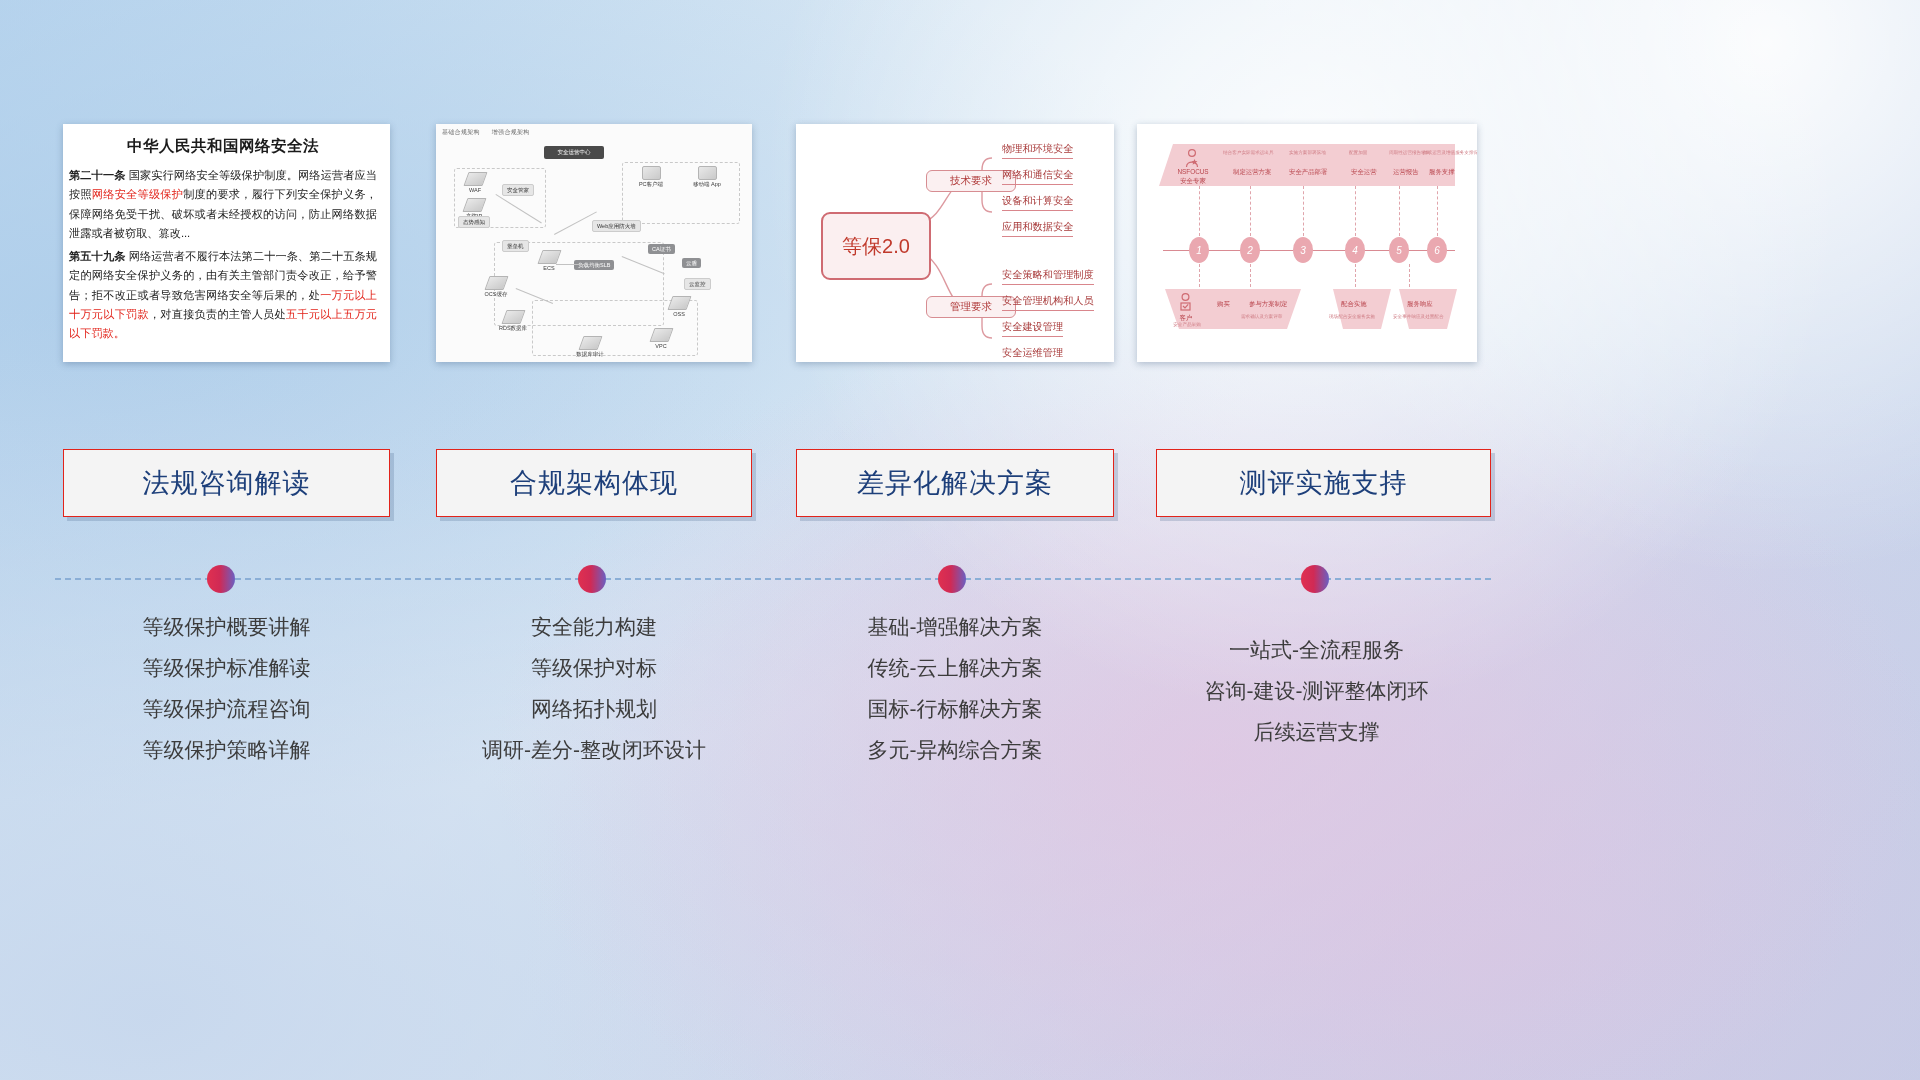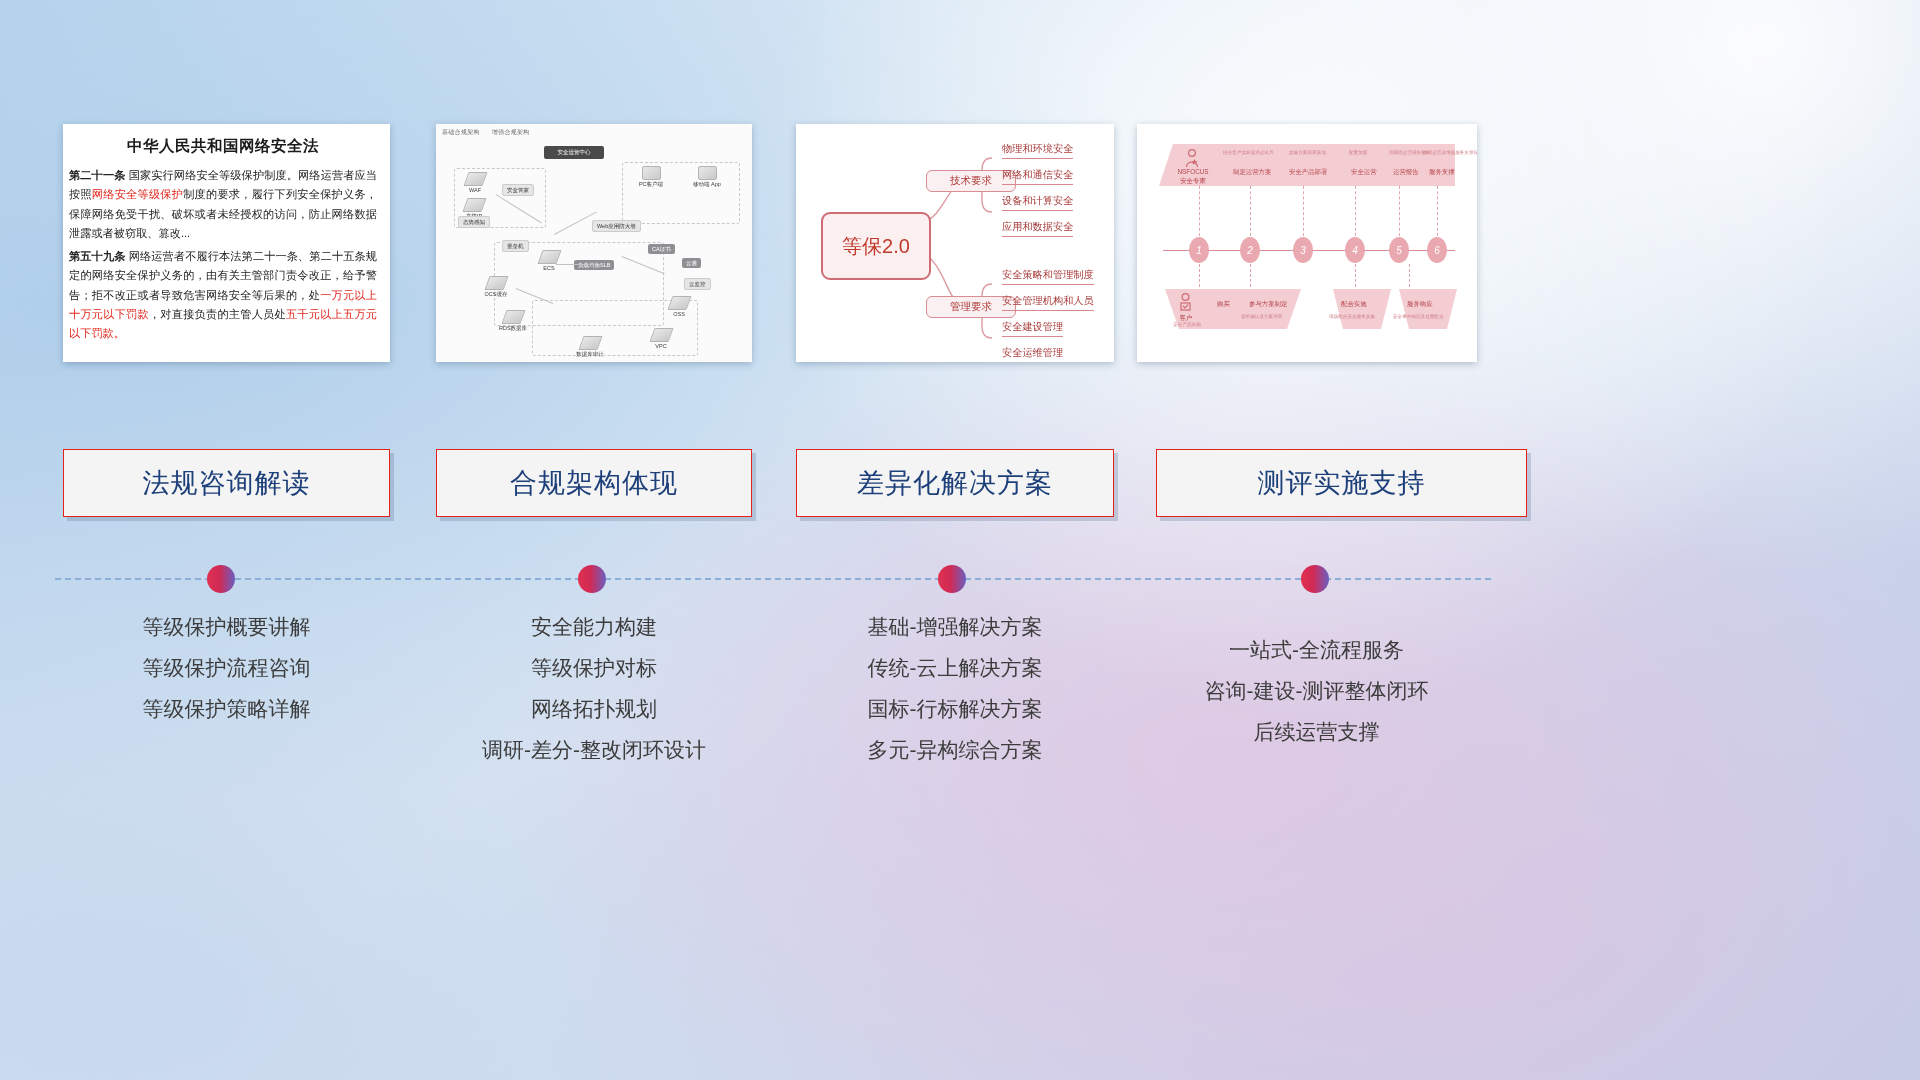--- a/index.html
+++ b/index.html
@@ -95,21 +95,21 @@
   .head{
     position:absolute; height:68px; background:#f4f4f4;
     border:1.6px solid #e2231a;
     box-shadow:4px 4px 0 rgba(60,90,130,.22);
     display:flex; align-items:center; justify-content:center;
     font-size:27px; color:#1d3f7a; letter-spacing:1px;
   }
   .head.h1{ left:63px;   width:327px; }
   .head.h2{ left:436px;  width:316px; }
   .head.h3{ left:796px;  width:318px; }
-  .head.h4{ left:1156px; width:371px; }
+  .head.h4{ left:1156px; width:335px; }
 
   
   .tl{ position:absolute; top:568px; left:0; width:1920px; height:24px; }
   .tl-line{ position:absolute; top:10px; left:55px; width:1436px; height:0;
             border-top:2px dashed #8aaed6; }
   .tl-dot{ position:absolute; top:-3px; width:28px; height:28px; border-radius:50%;
            background:linear-gradient(90deg,#e03050 0%,#d02a55 45%,#6b5fc2 100%); }
 
   
   .lists{ position:absolute; top:606px; left:0; width:1920px; }
@@ -290,20 +290,21 @@
   <div class="tl-dot" style="left:207px;"></div>
   <div class="tl-dot" style="left:578px;"></div>
   <div class="tl-dot" style="left:938px;"></div>
   <div class="tl-dot" style="left:1301px;"></div>
 </div>
 
 <div class="lists">
 
   <div class="col k1">
     <div class="li">等级保护概要讲解</div>
+    <div class="li">等级保护标准解读</div>
     <div class="li">等级保护流程咨询</div>
     <div class="li">等级保护策略详解</div>
   </div>
 
   <div class="col k2">
     <div class="li">安全能力构建</div>
     <div class="li">等级保护对标</div>
     <div class="li">网络拓扑规划</div>
     <div class="li">调研-差分-整改闭环设计</div>
   </div>

